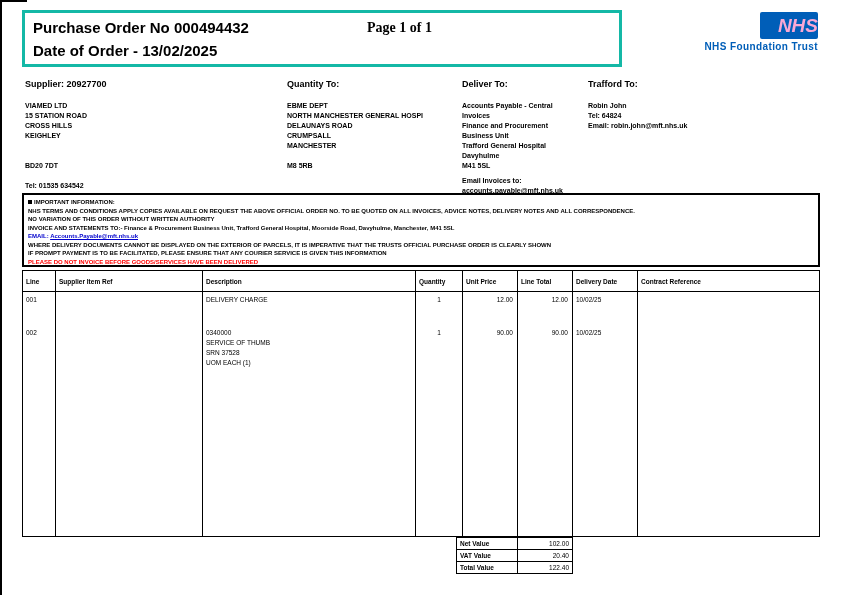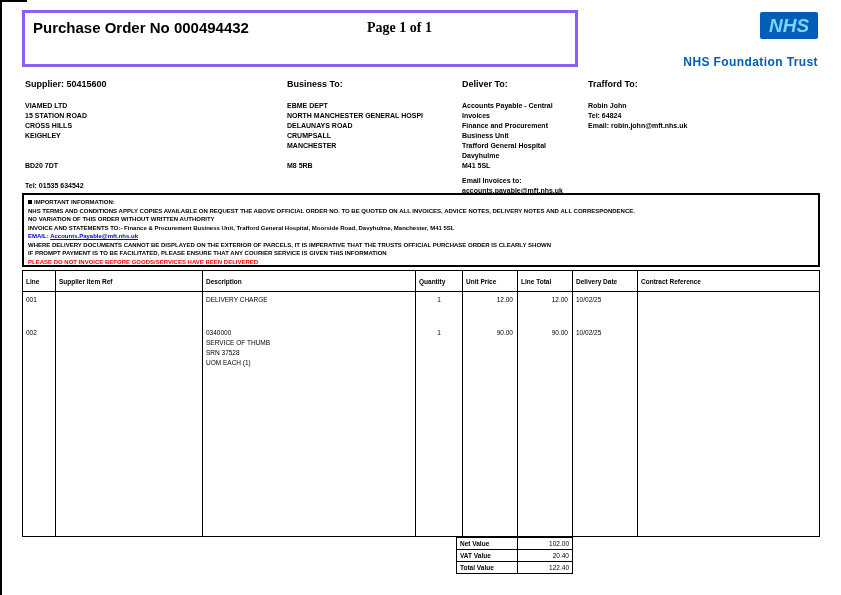--- a/index.html
+++ b/index.html
@@ -7,31 +7,31 @@
   html, body { background: #ffffff; }
   body {
     width: 841px; height: 595px; position: relative;
     font-family: "Liberation Sans", sans-serif; color: #000;
     overflow: hidden;
   }
   .edge-left  { position:absolute; left:0; top:0; width:2px; height:595px; background:#000; }
   .edge-top   { position:absolute; left:0; top:0; width:27px; height:2px; background:#000; }
 
   
-  .po-box { position:absolute; left:22px; top:10px; width:556px; height:57px; border:3px solid #8b5cf6; background:#fff; }
+  .po-box { position:absolute; left:22px; top:10px; width:600px; height:57px; border:3px solid #14b8a6; background:#fff; }
   .po-title { position:absolute; left:8px; top:6px;  font-size:15px; font-weight:bold; white-space:nowrap; }
   .po-page  { position:absolute; left:342px; top:7px; font-size:14px; font-weight:bold; white-space:nowrap;font-family:Liberation Serif, serif; }
   .po-date  { position:absolute; left:8px; top:29px; font-size:15px; font-weight:bold; white-space:nowrap; }
 
   
   .brand { position:absolute; right:23px; top:12px; width:220px; text-align:right; }
-  .nhs-logo { display:inline-block; background:#005EB8; color:#7dd3fc; font-weight:bold; font-style:italic;
-              font-size:19px; width:58px; height:27px; line-height:27px; text-align:center; border-radius:2px; }
+  .nhs-logo { display:inline-block; background:#005EB8; color:#f9a8d4; font-weight:bold; font-style:italic;
+              font-size:19px; width:58px; height:27px; line-height:27px; text-align:right; border-radius:2px; }
   .org-name { font-size:13px; font-weight:bold; margin-top:3px; letter-spacing:0.2px; }
-  .org-sub  { font-size:12px; font-weight:bold; color:#005EB8; margin-top:16px; letter-spacing:0.4px; }
+  .org-sub  { font-size:10px; font-weight:bold; color:#005EB8; margin-top:2px; letter-spacing:0.4px; }
 
   
   .addr { position:absolute; top:79px; font-size:7px; font-weight:bold; }
   .addr-label { font-size:9px; font-weight:bold; margin-bottom:12px; white-space:nowrap; }
   .addr-line  { height:10px; line-height:10px; white-space:nowrap; }
   .addr-sup { left:25px; }
   .addr-del { left:287px; }
   .addr-inv { left:462px; }
   .addr-enq { left:588px; }
   .inv-email-label { margin-top:5px; height:10px; line-height:10px; }
@@ -72,44 +72,45 @@
 </style>
 </head>
 <body>
 
 <div class="edge-left"></div>
 <div class="edge-top"></div>
 
 <div class="po-box">
   <div class="po-title">Purchase Order No 000494432</div>
   <div class="po-page">Page 1 of 1</div>
+  <div class="po-date">Date of Order - 13/02/2025</div>
 </div>
 
 <div class="brand">
   <span class="nhs-logo">NHS</span>
   <div class="org-sub">NHS Foundation Trust</div>
 </div>
 
 <div class="addr addr-sup">
-  <div class="addr-label">Supplier: 50415600</div>
+  <div class="addr-label">Supplier: 20927700</div>
   <div>
       <div class="addr-line">VIAMED LTD</div>
       <div class="addr-line">15 STATION ROAD</div>
       <div class="addr-line">CROSS HILLS</div>
       <div class="addr-line">KEIGHLEY</div>
       <div class="addr-line"></div>
       <div class="addr-line"></div>
       <div class="addr-line">BD20 7DT</div>
       <div class="addr-line"></div>
       <div class="addr-line">Tel: 01535 634542</div>
     </div>
 </div>
 
 <div class="addr addr-del">
-  <div class="addr-label">Business To:</div>
+  <div class="addr-label">Quantity To:</div>
   <div>
       <div class="addr-line">EBME DEPT</div>
       <div class="addr-line">NORTH MANCHESTER GENERAL HOSPI</div>
       <div class="addr-line">DELAUNAYS ROAD</div>
       <div class="addr-line">CRUMPSALL</div>
       <div class="addr-line">MANCHESTER</div>
       <div class="addr-line"></div>
       <div class="addr-line">M8 5RB</div>
     </div>
 </div>

